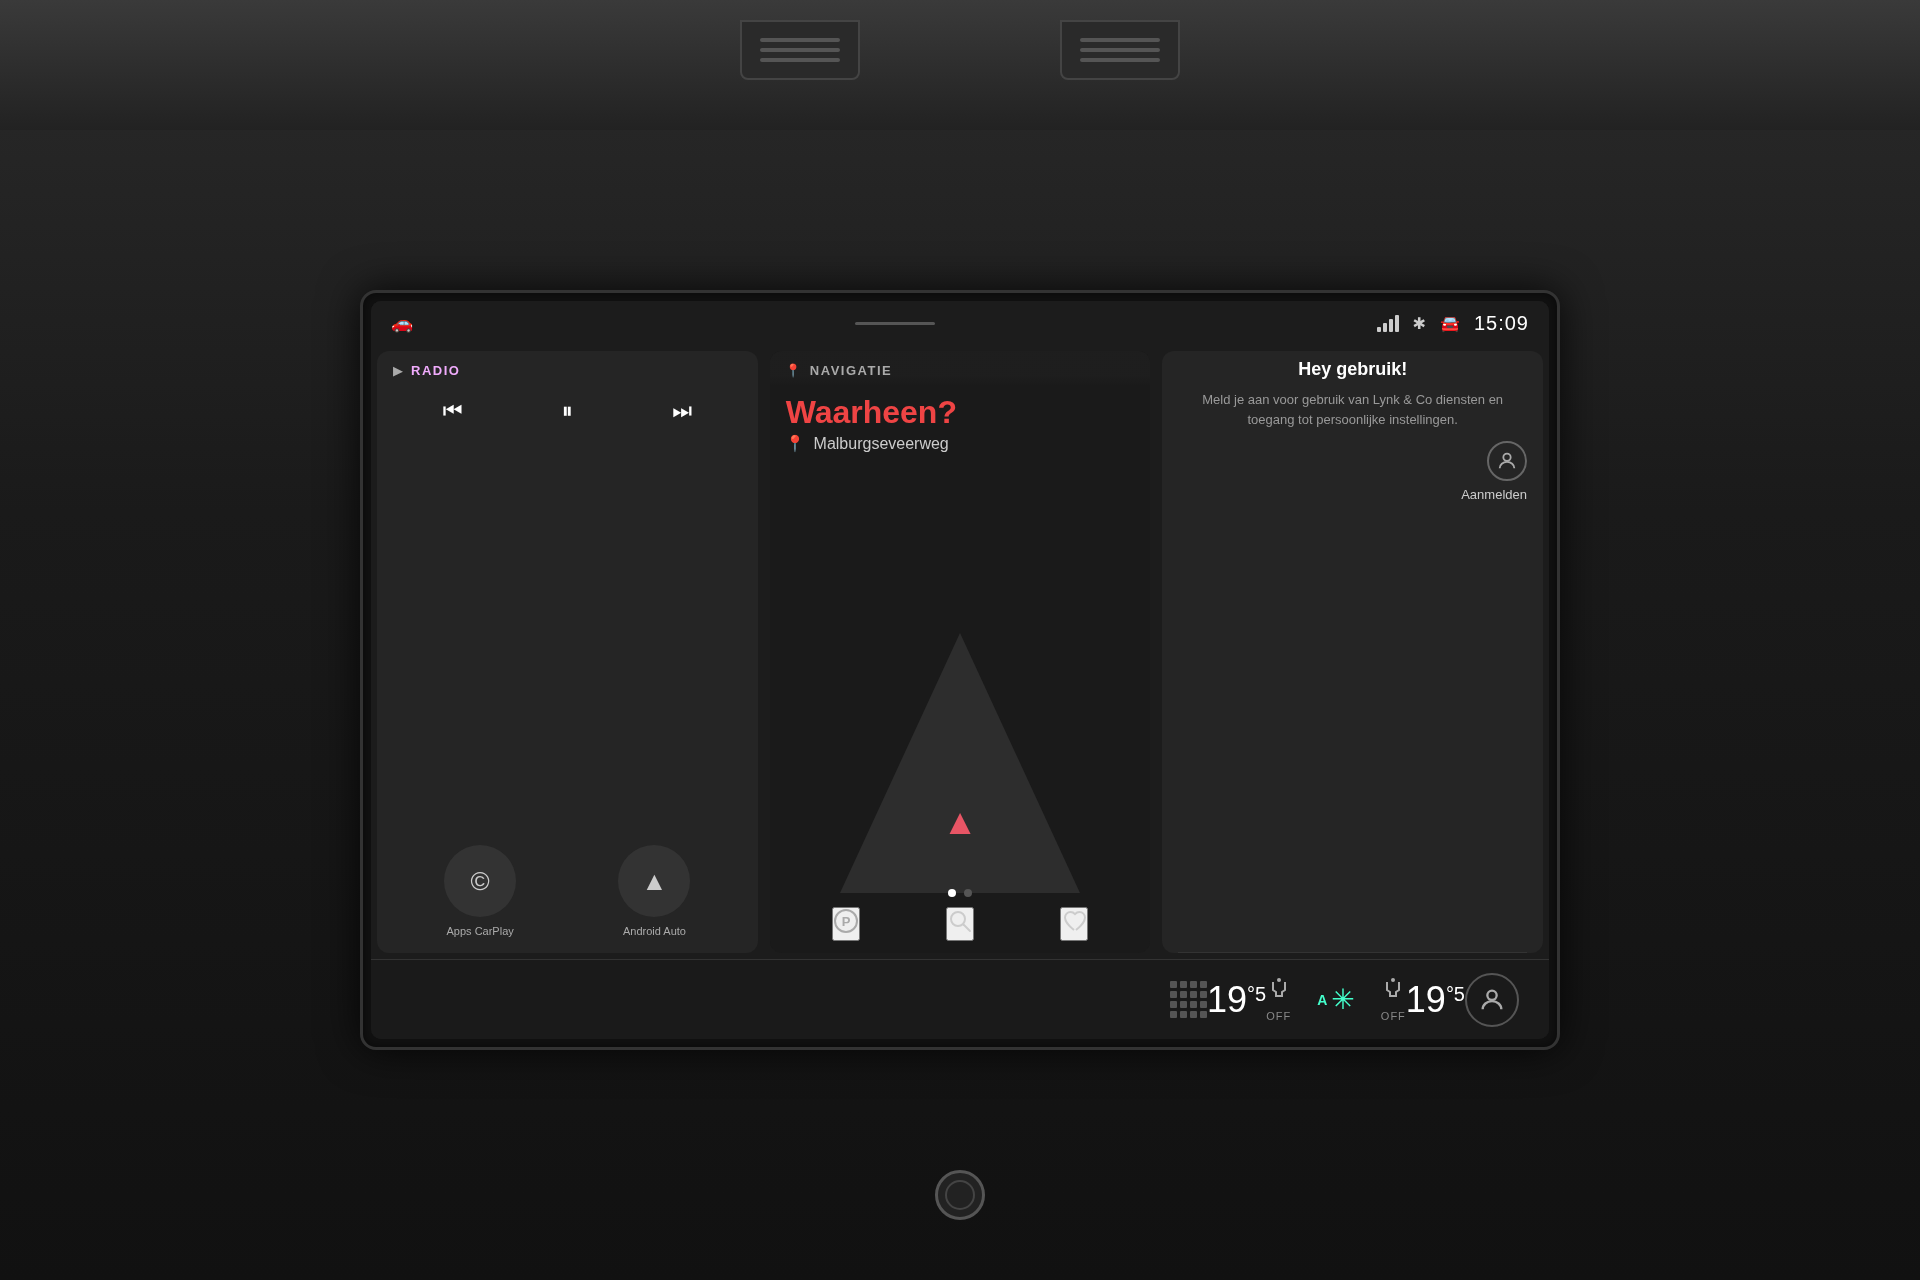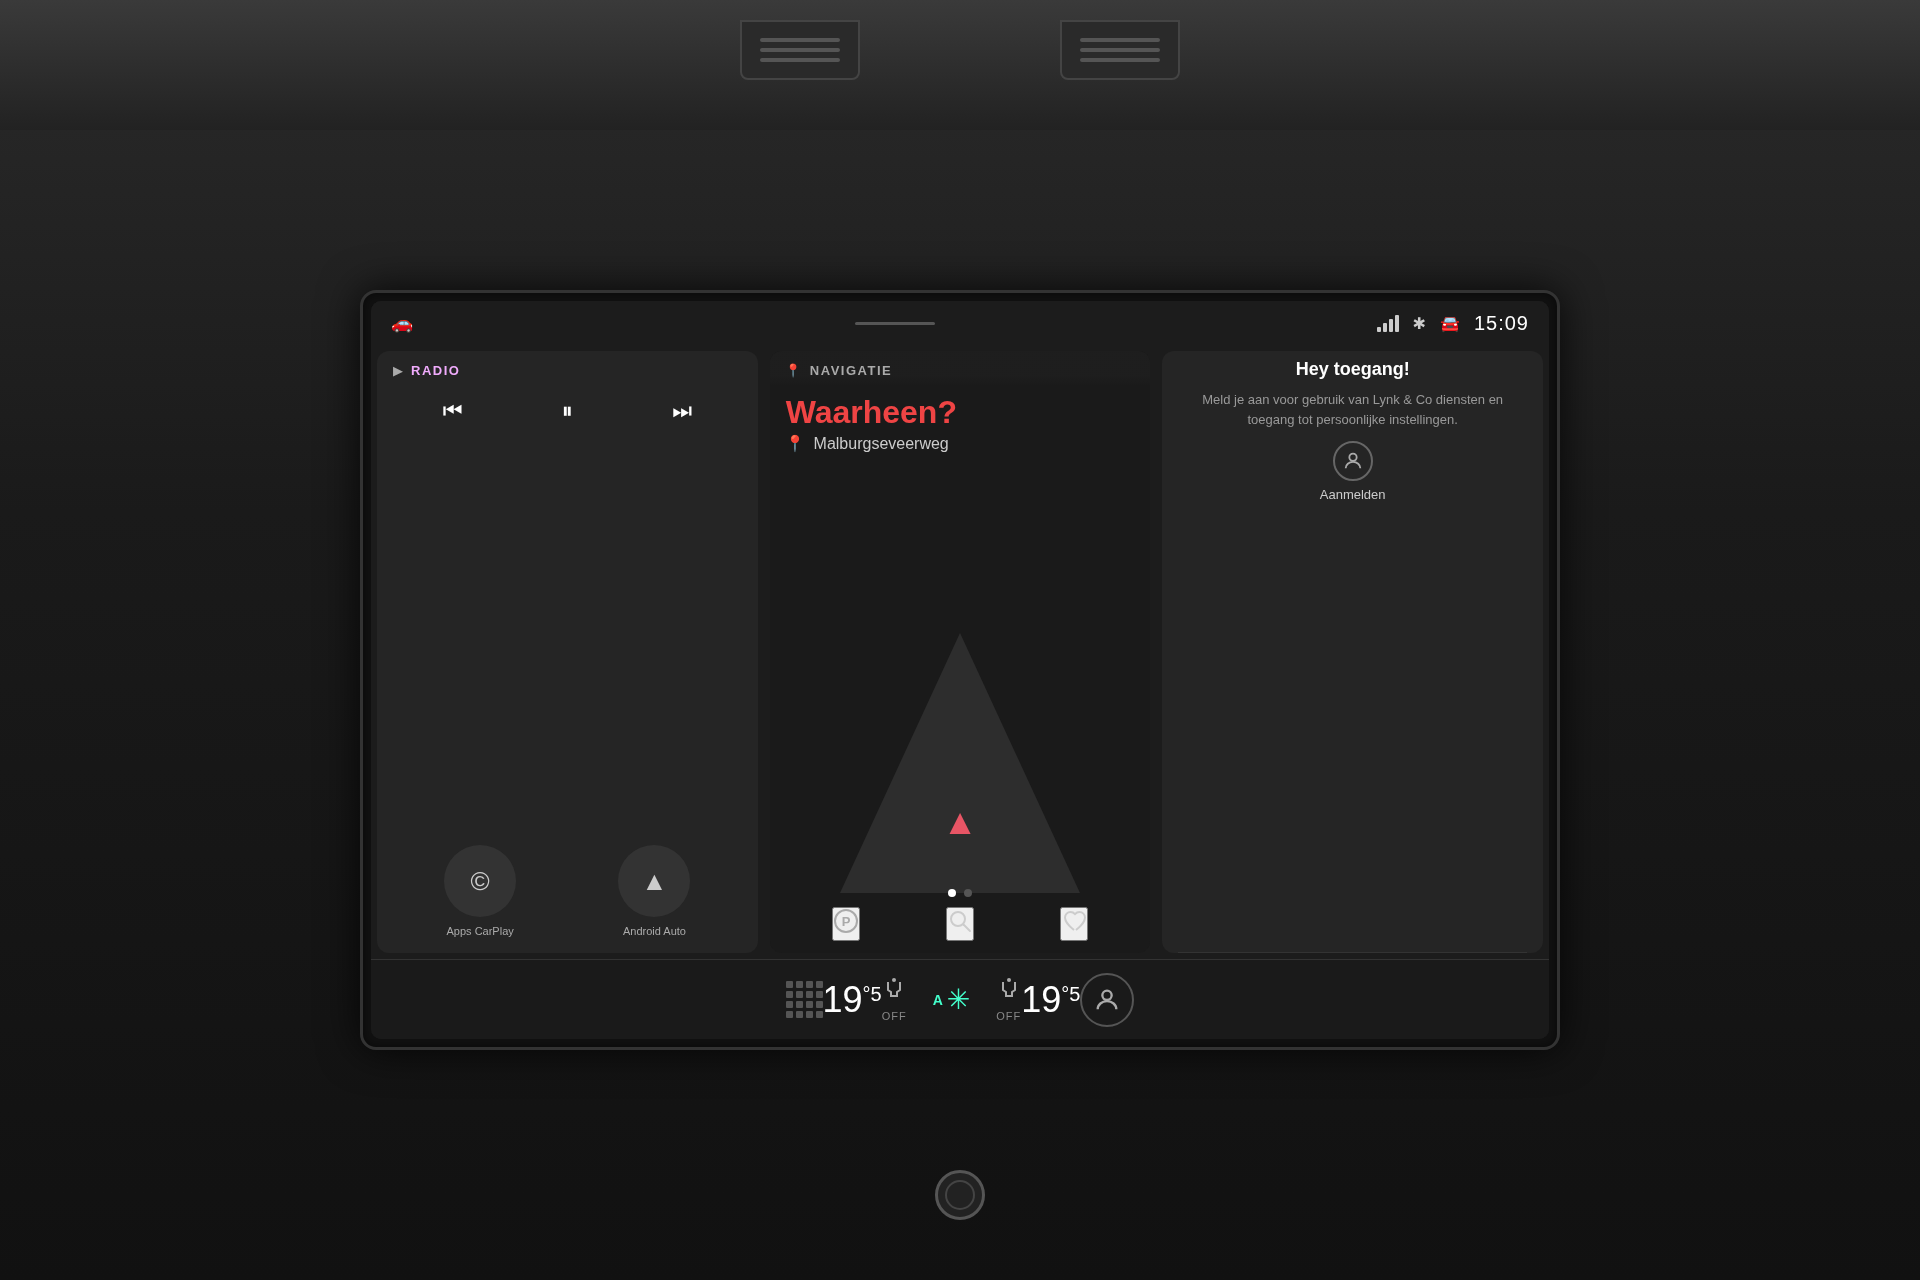--- a/index.html
+++ b/index.html
@@ -377,21 +377,21 @@
       margin-bottom: 10px;
     }
     .autodelen-desc {
       color: #999;
       font-size: 13px;
       line-height: 1.5;
     }
     .autodelen-login {
       display: flex;
       flex-direction: column;
-      align-items: center;
+      align-items: flex-end;
       margin-top: 12px;
       cursor: pointer;
     }
     .user-circle-icon {
       width: 40px;
       height: 40px;
       border-radius: 50%;
       border: 2px solid #666;
       display: flex;
       align-items: center;
@@ -412,21 +412,21 @@
       padding: 8px 16px 16px;
     }
 
     
     .climate-bar {
       height: 80px;
       background: #1a1a1a;
       border-top: 1px solid #333;
       display: flex;
       align-items: center;
-      justify-content: center;
+      justify-content: flex-end;
       padding: 8px 30px;
       flex-shrink: 0;
     }
     .climate-grid-icon {
       display: grid;
       grid-template-columns: repeat(4, 7px);
       grid-template-rows: repeat(4, 7px);
       gap: 3px;
     }
     .climate-dot {
@@ -653,21 +653,21 @@
               <svg width="24" height="24" viewBox="0 0 24 24" fill="none">
                 <path d="M12 21C12 21 3 14 3 8.5C3 5.42 5.42 3 8.5 3C10.24 3 11.91 3.81 13 5.08C14.09 3.81 15.76 3 17.5 3C20.58 3 23 5.42 23 8.5C23 14 14 21 14 21" stroke="#ccc" stroke-width="2"></path>
               </svg>
             </button>
           </div>
         </div>
 
         <div class="panel autodelen-panel">
 
           <div class="autodelen-content">
-            <div class="autodelen-title">Hey toegang!</div>
+            <div class="autodelen-title">Hey gebruik!</div>
             <div class="autodelen-desc">Meld je aan voor gebruik van Lynk &amp; Co diensten en toegang tot persoonlijke instellingen.</div>
             <div class="autodelen-login">
               <div class="user-circle-icon">
                 <svg width="22" height="22" viewBox="0 0 24 24" fill="none">
                   <circle cx="12" cy="8" r="4" stroke="#aaa" stroke-width="2"></circle>
                   <path d="M4 20c0-4 3.6-7 8-7s8 3 8 7" stroke="#aaa" stroke-width="2"></path>
                 </svg>
               </div>
               <span class="aanmelden-label">Aanmelden</span>
             </div>

